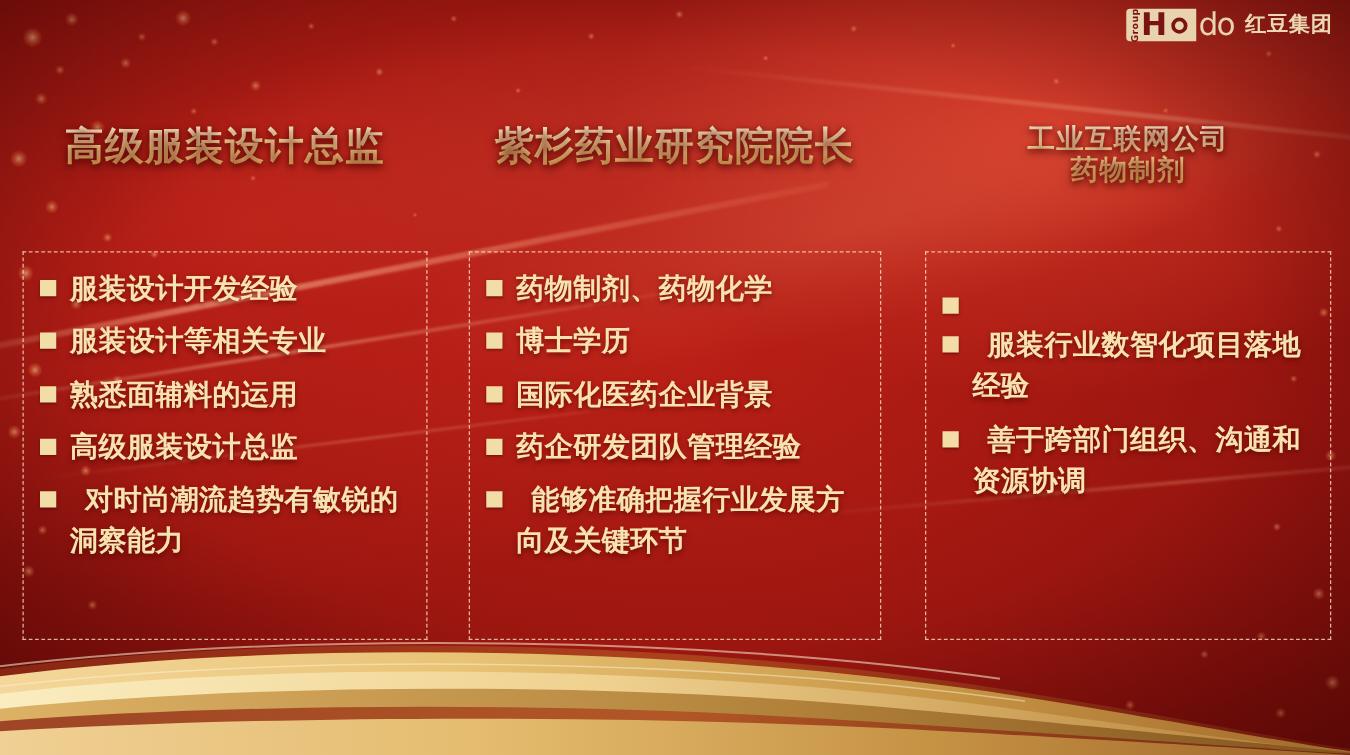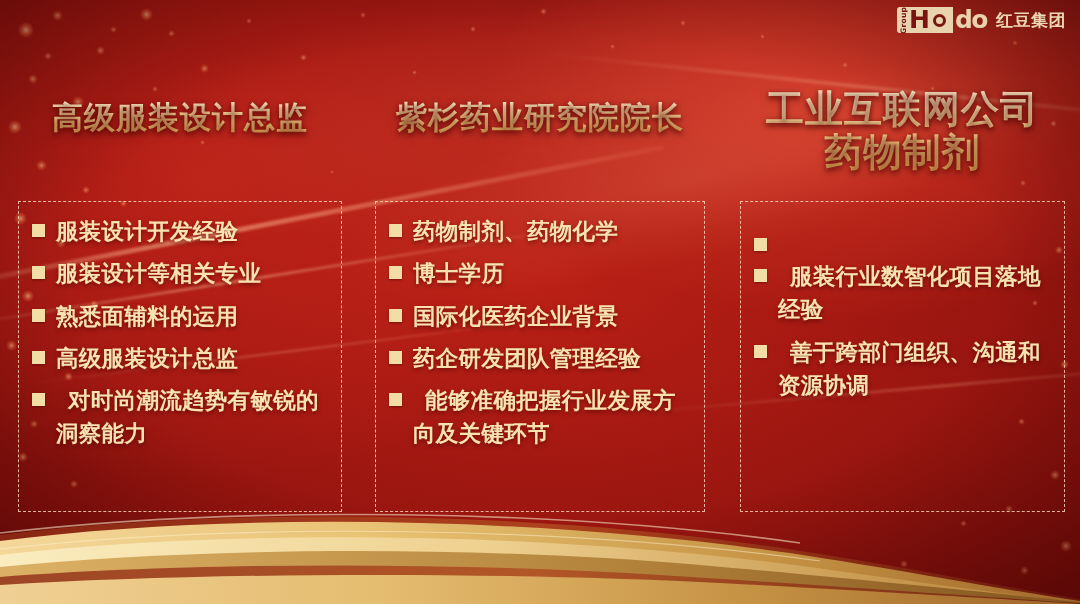--- a/index.html
+++ b/index.html
@@ -83,21 +83,21 @@
     font-size:25px;font-weight:900;color:#7a1410;line-height:0.94;
     font-family:"DejaVu Sans","Liberation Sans",sans-serif;letter-spacing:-1px;
     display:flex;align-items:center;
   }
   .logo-O{
     width:22px;display:flex;align-items:center;justify-content:center;
     background:#e8d3ae;border-radius:0 3px 3px 0;
   }
   .logo-O i{display:block;width:13px;height:13px;border-radius:50%;border:3.5px solid #7a1410;box-sizing:border-box;}
   .logo-do{
-    font-size:25px;font-weight:700;color:#e8d3ae;line-height:0.94;letter-spacing:-1.5px;
+    font-size:25px;font-weight:400;color:#e8d3ae;line-height:0.94;letter-spacing:-1.5px;
     margin-left:2px;display:flex;align-items:center;
   }
   .logo-cn{
     font-size:17px;font-weight:900;color:#ecd7b2;letter-spacing:0.5px;line-height:1;
     white-space:nowrap;
   }
 
   
   #columns{position:absolute;left:0;top:0;width:980px;height:604px;z-index:20;}
   .col{position:absolute;}
@@ -308,21 +308,21 @@
             <span class="bullet"></span>
             <span class="itext">药企研发团队管理经验</span>
           </div>
           <div class="item indent">
             <span class="bullet"></span>
             <span class="itext">能够准确把握行业发展方向及关键环节</span>
           </div>
         </div>
       </div>
       <div class="col" style="left:740px;top:0;width:325px;height:604px;">
-        <div class="col-title wrap" style="position:absolute;left:0;width:325px;top:88px;font-size:38px;">
+        <div class="col-title wrap" style="position:absolute;left:0;width:325px;top:100px;font-size:22px;">
           <div>工业互联网公司</div>
           <div>药物制剂</div>
         </div>
         <div class="box" style="left:0;top:201px;width:325px;height:311px;"></div>
         <div class="items" style="top:215px;width:325px;">
           <div class="item indent">
             <span class="bullet"></span>
           </div>
           <div class="item indent">
             <span class="bullet"></span>

